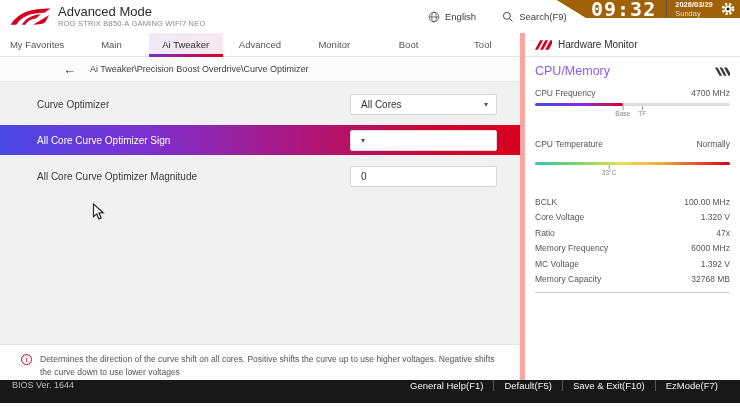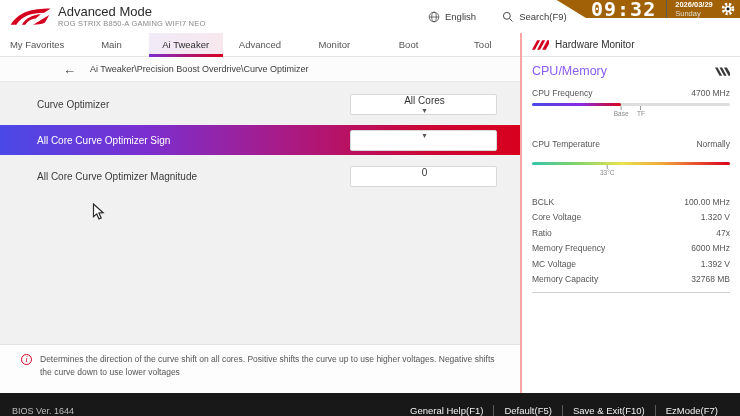--- a/index.html
+++ b/index.html
@@ -21,42 +21,42 @@
   .clock-time { font-family:"DejaVu Sans Mono", monospace; font-weight:bold; font-size:20px; color:#fff; letter-spacing:1px; }
   .clock-sep { width:1px; height:18px; background:#5a5a5a; margin:0 8px 0 10px; }
   .clock-datecol { line-height:1.25; }
   .clock-date { font-size:7.5px; color:#fff; font-weight:bold; }
   .clock-day  { font-size:7.5px; color:#ddd; }
   .gear { margin-left:8px; }
 
   
   .body { display:flex; height:360px; }
   .main { width:520px; display:flex; flex-direction:column; }
-  .panel { width:220px; border-left:2px solid #fca5a5; background:#fff; }
+  .panel { width:220px; border-left:5px solid #fca5a5; background:#fff; }
 
   
   .tabbar { height:24px; display:flex; border-bottom:1px solid #e4e4e4; background:#fff; }
   .tab { flex:1; display:flex; align-items:center; justify-content:center; font-size:9.5px; color:#555; position:relative; cursor:default; }
   .tab.active { background:linear-gradient(90deg,#f0eaf7,#f8e8ee); color:#2d2d2d; }
   .tab.active::after { content:""; position:absolute; left:0; right:0; bottom:-1px; height:3px;
                        background:linear-gradient(90deg,#7b2fd0,#d8001e); }
 
   
   .breadcrumb { height:25px; background:#fcfcfc; border-bottom:1px solid #e8e8e8; display:flex; align-items:center; padding-left:63px; gap:14px; }
   .backarrow { font-size:13px; color:#333; cursor:default; }
   .crumbtext { font-size:9px; color:#3d3d3d; }
 
   
   .rows { flex:1; background:#f1f1f2; padding-top:8px; }
   .srow { height:28px; display:flex; align-items:center; padding-left:37px; margin-bottom:7px; position:relative; }
   .srow-label { font-size:10px; color:#3b3b3b; }
   .srow.hl { height:30px; background:linear-gradient(90deg,#4a49e7 0%,#7b2fd0 28%,#a91a85 55%,#cc0636 82%,#d8001e 100%); }
   .srow.hl .srow-label { color:#fff; }
   .control { position:absolute; left:350px; width:147px; height:21px; background:#fff; border:1px solid #d8d8d8; border-radius:2px;
-             display:flex; align-items:center; padding:0 8px 0 10px;flex-direction:column; }
+             display:flex; align-items:center; padding:0 8px 0 10px; }
   .control .val { font-size:10px; color:#333; flex:1; }
   .control .caret { font-size:8px; color:#555; }
 
   
   .infobox { height:49px; background:#fdfdfd; border-top:1px solid #e3e3e3; display:flex; padding:8px 18px 0 21px; gap:8px; }
   .info-i { flex:0 0 auto; width:11px; height:11px; border:1px solid #d40020; border-radius:50%; color:#d40020;
             font-size:8px; line-height:10px; text-align:center; font-style:italic; font-family:"Liberation Serif", serif; margin-top:1px; }
   .info-text { font-size:8.5px; color:#555; line-height:1.5; max-width:462px; }
 
   
@@ -76,21 +76,21 @@
   .mark { position:absolute; top:0; transform:translateX(-50%); text-align:center; }
   .mark-tick { width:1px; height:4px; background:#999; margin:0 auto; }
   .mark-label { font-size:6.5px; color:#888; line-height:1.3; white-space:nowrap; }
   .readings { margin-top:16px; }
   .r-row { display:flex; justify-content:space-between; height:15.5px; align-items:center; }
   .r-label { font-size:8.5px; color:#555; }
   .r-value { font-size:8.5px; color:#555; }
   .panel-divider { height:1px; background:#cfcfcf; margin-top:5px; }
 
   
-  .footer { position:absolute; left:0; right:0; bottom:0; height:23px; background:#181818; display:flex; align-items:flex-end; padding:0 12px; }
+  .footer { position:absolute; left:0; right:0; bottom:13px; height:23px; background:#181818; display:flex; align-items:flex-start; padding:0 12px; }
   .bios-ver { font-size:9px; color:#bdbdbd; }
   .factions { margin-left:auto; display:flex; align-items:center; }
   .fitem { font-size:9.5px; color:#f0f0f0; padding:0 10px; cursor:default; }
   .fitem + .fitem { border-left:1px solid #5a5a5a; }
 
   .cursor { position:absolute; left:92px; top:203px; pointer-events:none; }
 </style>
 </head>
 <body>
 

